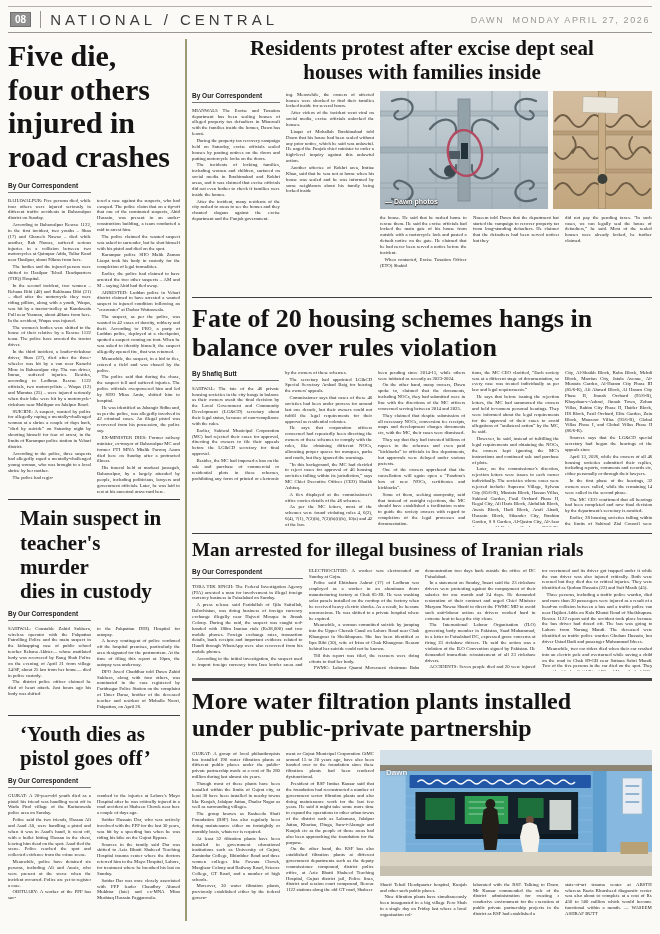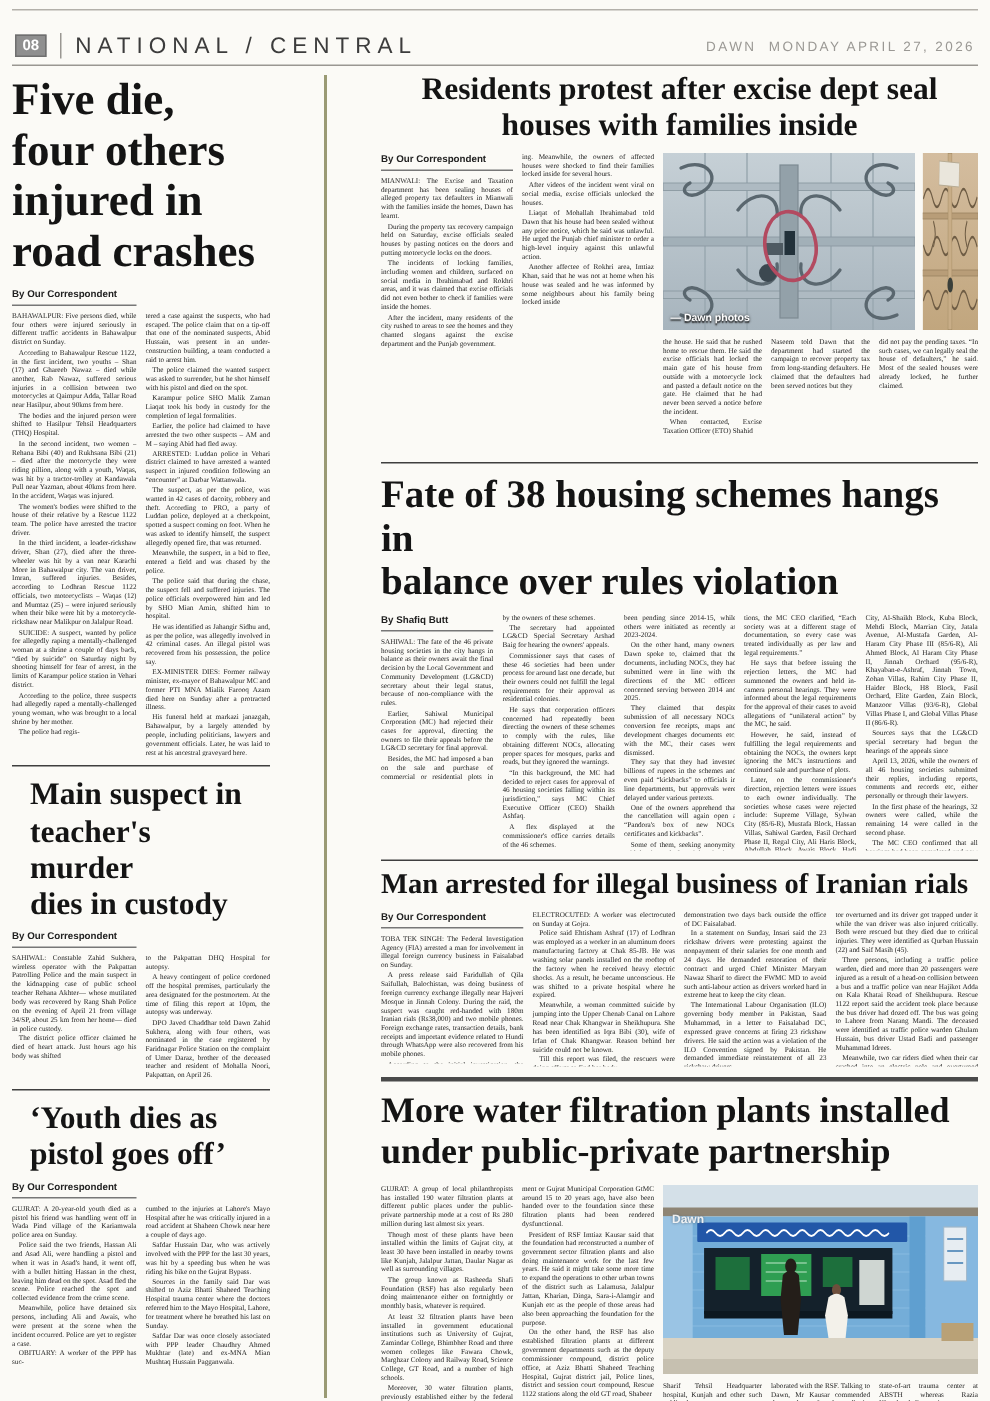--- a/index.html
+++ b/index.html
@@ -4,29 +4,29 @@
 <style>
   * { box-sizing: border-box; }
   html,body { margin:0; padding:0; background:#dedbd4; }
   .page {
     position:relative; width:660px; height:934px; margin:0 auto;
     background:#fbfaf6; overflow:hidden; color:#1b1b1b;
     font-family:"Liberation Serif", serif;
   }
   
   .masthead { margin:6px 8px 0; border-top:1px solid #b3b0aa; border-bottom:1px solid #9a9792;
-    display:flex; align-items:center; padding:15px 2px 4px 2px; }
+    display:flex; align-items:center; padding:4px 2px 4px 2px; }
   .pagenum { background:#8f8f8f; color:#fff; font-family:"Liberation Sans",sans-serif;
     font-size:10px; font-weight:bold; padding:1px 4px; border:1px solid #6f6f6f; }
   .section-title { font-family:"Liberation Sans",sans-serif; font-size:15px; letter-spacing:4px;
     color:#3c3c3c; border-left:1px solid #9a9792; padding-left:9px; margin-left:9px; white-space:pre; }
   .dateline { margin-left:auto; font-family:"Liberation Sans",sans-serif; font-size:9px;
     letter-spacing:1.6px; color:#9a9894; white-space:pre; }
   
-  .content { display:flex; padding:4px 8px 0 8px; height:888px;gap:31px; }
+  .content { display:flex; padding:4px 8px 0 8px; height:888px; }
   .sidebar { width:172px; flex:none; }
   .vdivider { width:2px; background:#9a9a74; margin:2px 5px 0 5px; flex:none; }
   .main { flex:1; min-width:0; }
   
   .hl { font-family:"Liberation Serif",serif; font-weight:bold; color:#141414;
     white-space:pre-line; margin:0; }
   .hl-road   { font-size:30px; line-height:1.12; margin:2px 0 8px; }
   .hl-small  { font-size:21px; line-height:1.15; margin:2px 12px 6px; }
   .hl-excise { font-size:21px; line-height:1.14; margin:0 0 6px;text-align:center; }
   .hl-housing{ font-size:26px; line-height:1.12; margin:2px 0 7px; }
@@ -269,21 +269,21 @@
                   </div>
               </div>
             </div>
           </div>
         </div>
       </section>
 
       <div class="sep"></div>
 
       <section>
-        <h1 class="hl hl-housing">Fate of 38 housing schemes hangs in
+        <h1 class="hl hl-housing">Fate of 20 housing schemes hangs in
 balance over rules violation</h1>
         <div class="cols" style="height:158px;">
           <div class="col">
             <div class="byline" style="width:100%;">By Shafiq Butt</div>
             <div class="col" style="height:96px;">
               <div class="sh">
                   <p class="para">SAHIWAL: The fate of the 46 private housing societies in the city hangs in balance as their owners await the final decision by the Local Government and Community Development (LG&amp;CD) secretary about their legal status, because of non-compliance with the rules.</p>
                   <p class="para">Earlier, Sahiwal Municipal Corporation (MC) had rejected their cases for approval, directing the owners to file their appeals before the LG&amp;CD secretary for final approval.</p>
                   <p class="para">Besides, the MC had imposed a ban on the sale and purchase of commercial or residential plots in these schemes, prohibiting any form of printed or electronic advertising in this regard.</p>
                 </div>

